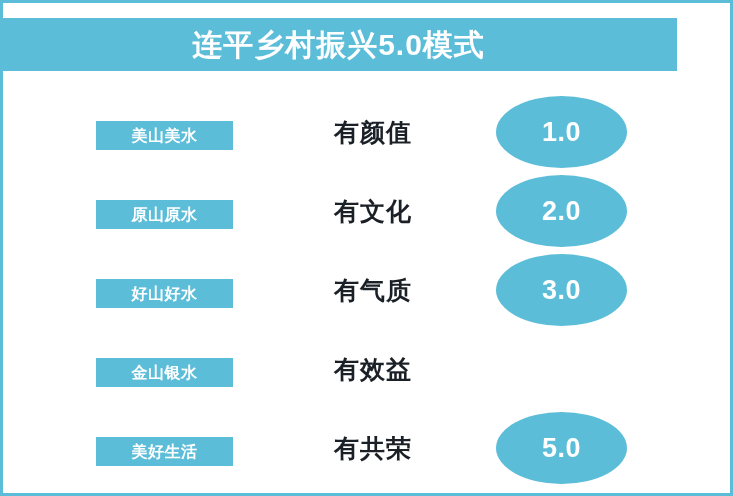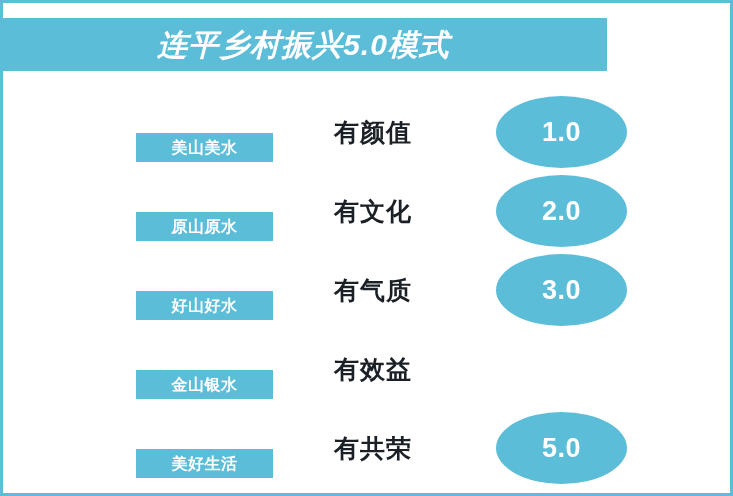--- a/index.html
+++ b/index.html
@@ -22,27 +22,26 @@
     background: #ffffff;
     border: 3px solid #5BBDD8;
     overflow: hidden;
   }
 
   
   #title-banner {
     position: absolute;
     left: -3px;
     top: 15px;
-    width: 607px;
+    width: 677px;
     height: 53px;
     background: #5BBDD8;
     display: flex;
     align-items: center;
     justify-content: center;
-    font-style: italic;
   }
   #title-text {
     color: #ffffff;
     font-size: 30px;
     font-weight: bold;
     letter-spacing: 1px;
     line-height: 1;
     white-space: nowrap;
   }
 
@@ -59,28 +58,27 @@
     position: absolute;
     left: 0;
     width: 727px;
     height: 79px;
   }
 
   
   .tag-box {
     position: absolute;
     left: 93px;
-    top: 36px;
+    top: 24px;
     width: 137px;
     height: 29px;
     background: #5BBDD8;
     display: flex;
     align-items: center;
     justify-content: center;
-    margin-left: 40px;
   }
   .tag-text {
     color: #ffffff;
     font-size: 16px;
     font-weight: bold;
     line-height: 1;
     white-space: nowrap;
     letter-spacing: 0.5px;
   }
 

